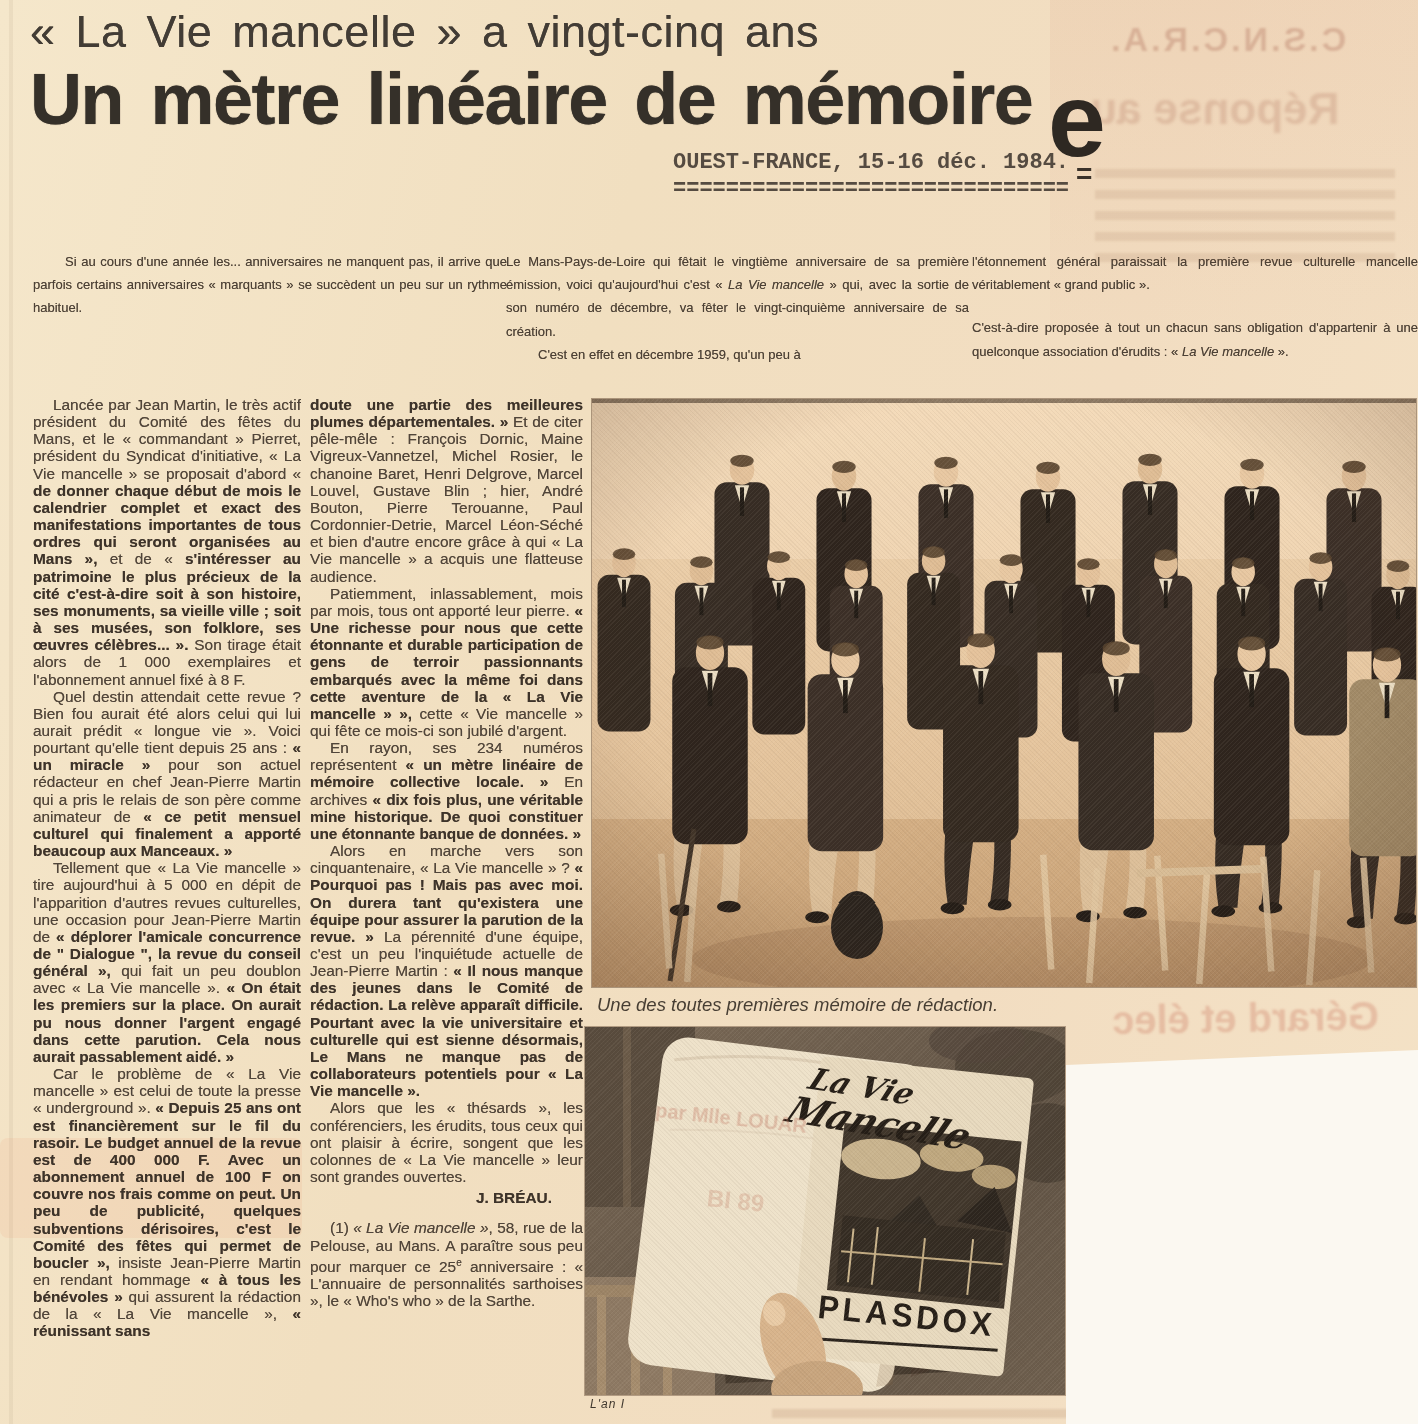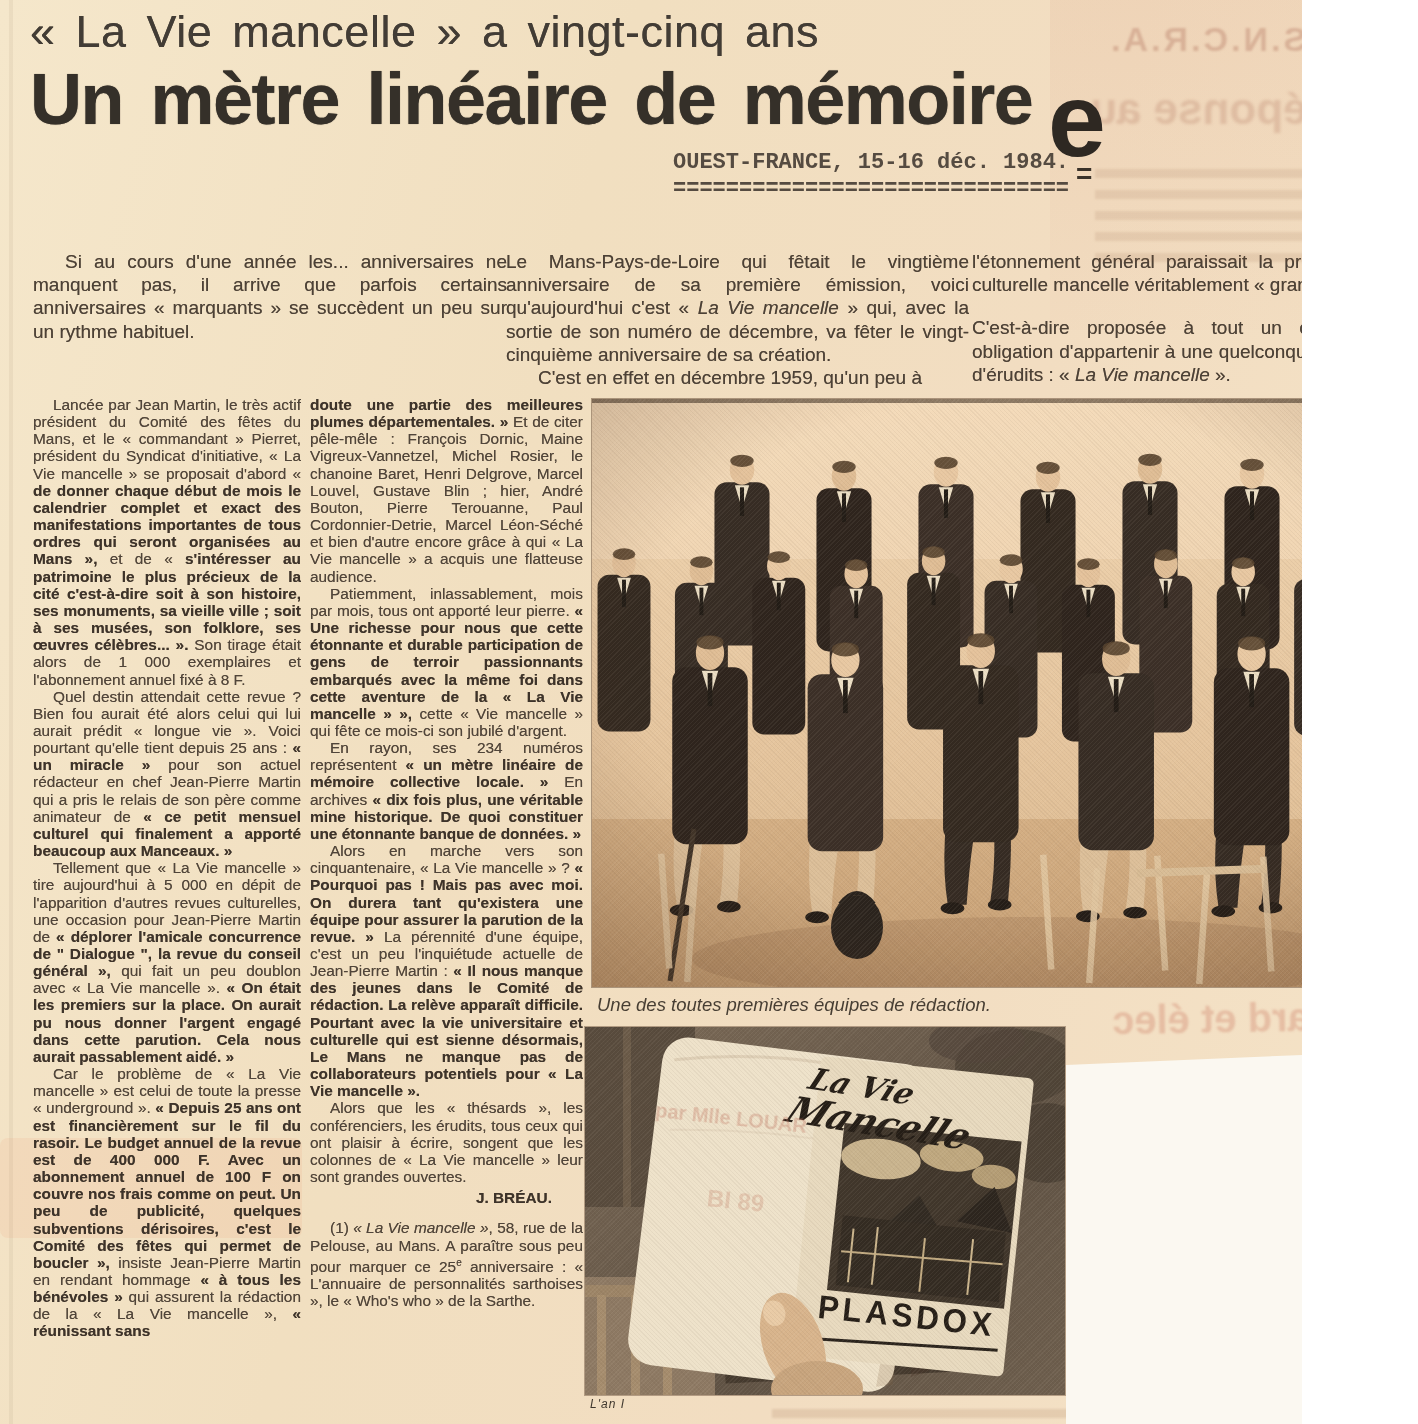--- a/index.html
+++ b/index.html
@@ -1,18 +1,18 @@
 <!DOCTYPE html>
 <html lang="fr"><head>
 <meta charset="utf-8">
 <style>
   html,body{margin:0;padding:0;}
   body{width:1418px;height:1424px;overflow:hidden;
        font-family:"Liberation Sans","DejaVu Sans",sans-serif;}
-  .page{position:relative;width:1302px;height:1424px;overflow:hidden;
+  .page{position:relative;width:1418px;height:1424px;overflow:hidden;
         background:
           linear-gradient(105deg,#f5e7cb 0%,#f1dfc0 38%,#f2ddc1 68%,#f4e2c6 100%);}
   .pinkwash{position:absolute;left:1050px;top:0;width:368px;height:330px;
         background:linear-gradient(180deg,rgba(215,150,120,.13),rgba(215,150,120,.03));}
   .crease{position:absolute;left:9px;top:0;width:4px;height:100%;
         background:rgba(120,80,50,.07);}
   .stain{position:absolute;left:0;top:1138px;width:302px;height:100px;
         background:rgba(235,150,110,.12);border-radius:8px;}
   
   .kicker{position:absolute;left:30px;top:6px;margin:0;font-weight:400;
@@ -21,21 +21,21 @@
   .hl{position:absolute;left:30px;margin:0;font-weight:700;color:#353029;
         font-size:72px;letter-spacing:-1.5px;word-spacing:9px;
         text-shadow:0 0 .8px rgba(45,38,30,.85);}
   .hl1{top:58px;} .hl2{top:174px;}
   .dateline,.dateline-rule{position:absolute;left:673px;
         font-family:"Liberation Mono","DejaVu Sans Mono",monospace;
         font-weight:700;color:#554b41;font-size:22px;white-space:nowrap;}
   .dateline{top:150px;} .dateline-rule{top:176px;transform:scaleY(1.1);}
   
   .intro{position:absolute;top:250px;height:144px;overflow:hidden;
-        font-size:19px;line-height:23.2px;text-align:justify;color:#4c4136;
+        font-size:13px;line-height:23.2px;text-align:justify;color:#4c4136;
         hyphens:auto;text-shadow:0 0 .4px rgba(70,55,40,.6);}
   .intro p{margin:0;}
   .intro .ind{text-indent:32px;}
   .intro .gap{margin-top:20px;}
   .c1{left:33px;width:474px;} .c2{left:506px;width:463px;} .c3{left:972px;width:446px;}
   
   .bodycol{position:absolute;top:396px;height:1030px;overflow:hidden;
         font-size:15.4px;line-height:17.15px;text-align:justify;color:#50453a;
         hyphens:auto;text-shadow:0 0 .35px rgba(75,58,42,.65);}
   .bodycol p{margin:0;}
@@ -311,21 +311,21 @@
           <rect x="722" y="471" width="6.5" height="115" fill="#dfc49e" opacity="0.9" transform="rotate(4 722 471)"></rect>
           <rect x="768" y="459" width="6.5" height="115" fill="#dfc49e" opacity="0.9" transform="rotate(-4 768 459)"></rect>
           <rect x="545" y="468" width="130" height="8" fill="#d8bc95" transform="rotate(-2 610 472)"></rect>
           <ellipse cx="265" cy="528" rx="26" ry="32" fill="#2a231d"></ellipse>
           <path d="M 248 505 q 17 -22 34 0" stroke="#2a231d" stroke-width="4" fill="none"></path>
         </g>
       <rect x="0" y="0" width="824" height="588" fill="url(#vg)"></rect>
       <rect x="0" y="0" width="824" height="4" fill="rgba(55,40,28,.55)"></rect>
     </svg>
   </div>
-  <div class="cap1">Une des toutes premières équipes de rédaction.</div>
+  <div class="cap1">Une des toutes premières mémoire de rédaction.</div>
 
   <div class="photo2 halftone">
     <svg width="480" height="368" viewBox="0 0 480 368">
       <defs>
         <linearGradient id="g2" x1="0" y1="0" x2="1" y2="1">
           <stop offset="0" stop-color="#7c6b58"></stop>
           <stop offset="0.6" stop-color="#5f5244"></stop>
           <stop offset="1" stop-color="#6e5f4e"></stop>
         </linearGradient>
       </defs>

